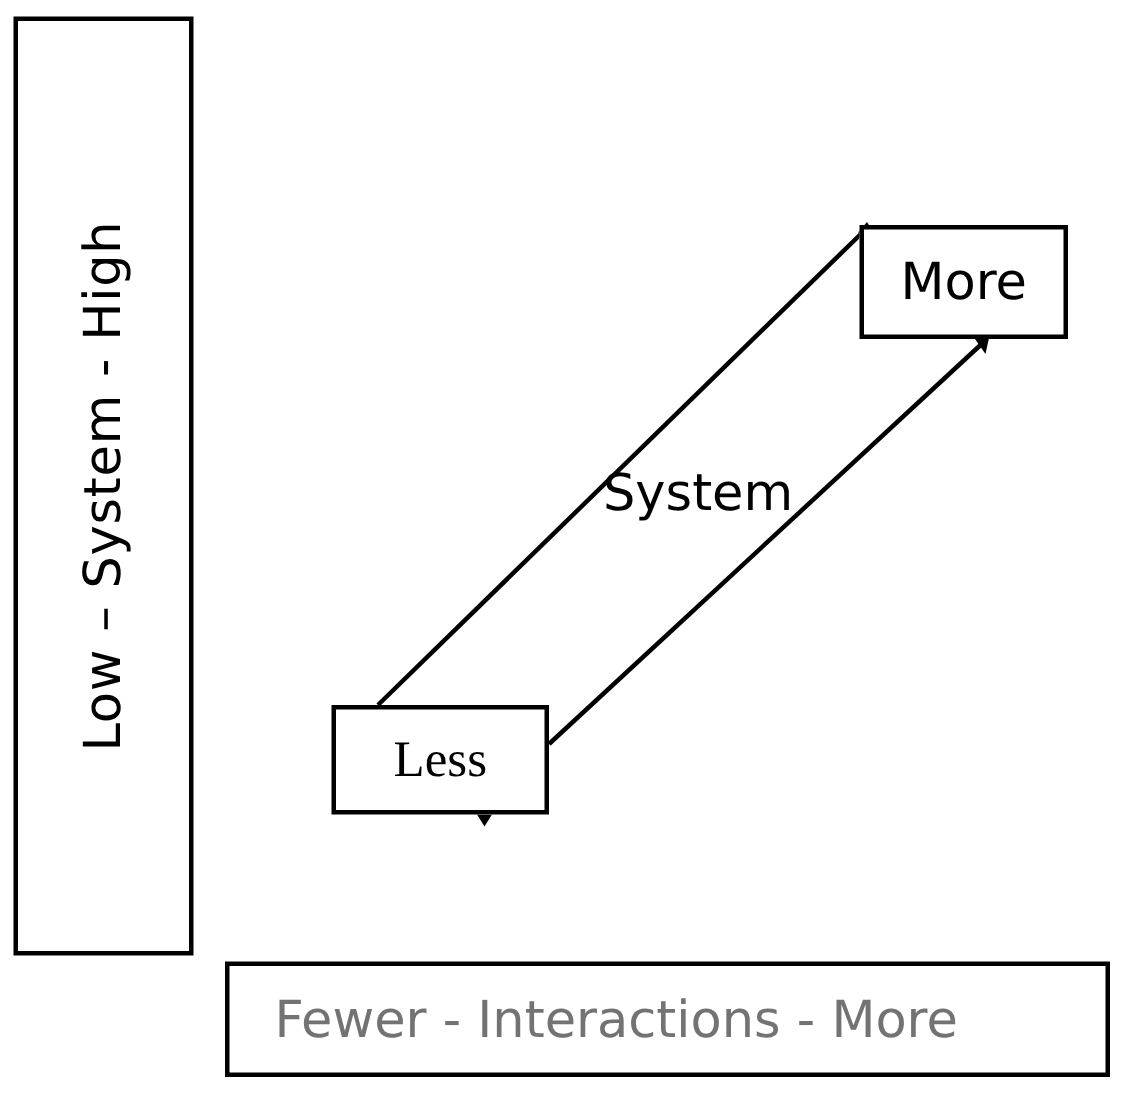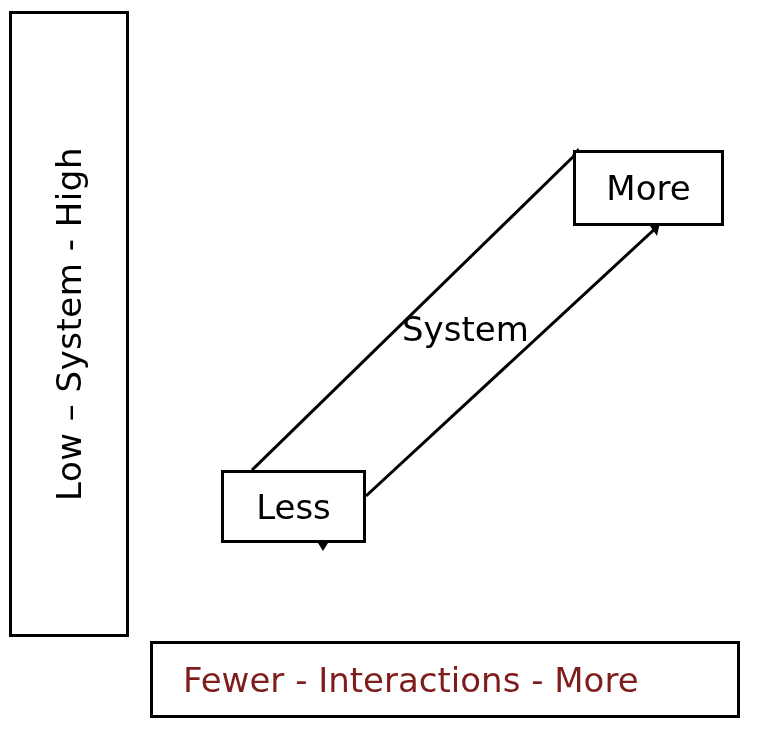--- a/index.html
+++ b/index.html
@@ -53,21 +53,21 @@
   }
 
   #x-axis-label {
     position: absolute;
     left: 30px;
     top: 50%;
     transform: translateY(-50%);
     white-space: nowrap;
     font-size: 34px;
     line-height: 1;
-    color: #7f1d1d;
+    color: #737373;
   }
 
   
   .node-box {
     position: absolute;
     box-sizing: border-box;
     border: 3px solid #000000;
     background: #ffffff;
     display: flex;
     align-items: center;
@@ -75,25 +75,26 @@
     font-size: 34px;
     line-height: 1;
     color: #000000;
     z-index: 3;
   }
   #node-less {
     left: 221px;
     top: 470px;
     width: 145px;
     height: 73px;
+    font-family: Liberation Serif, serif;
   }
   #node-more {
     left: 573px;
     top: 150px;
-    width: 151px;
+    width: 139px;
     height: 76px;
   }
 
   
   #connectors {
     position: absolute;
     left: 0;
     top: 0;
     width: 758px;
     height: 730px;

